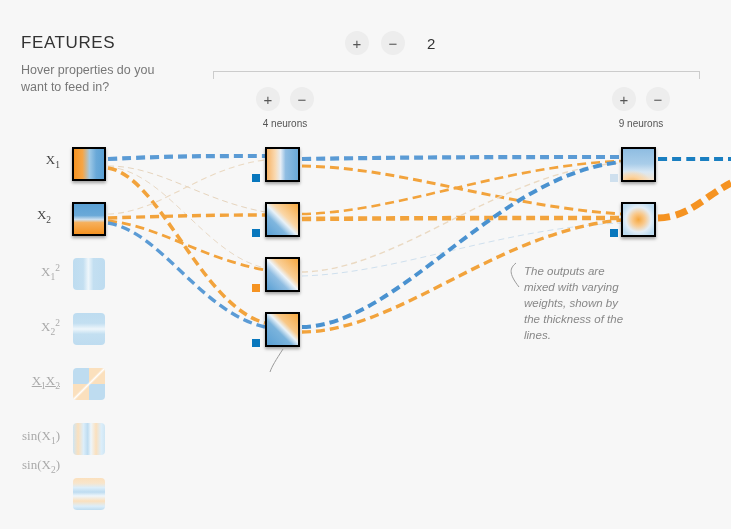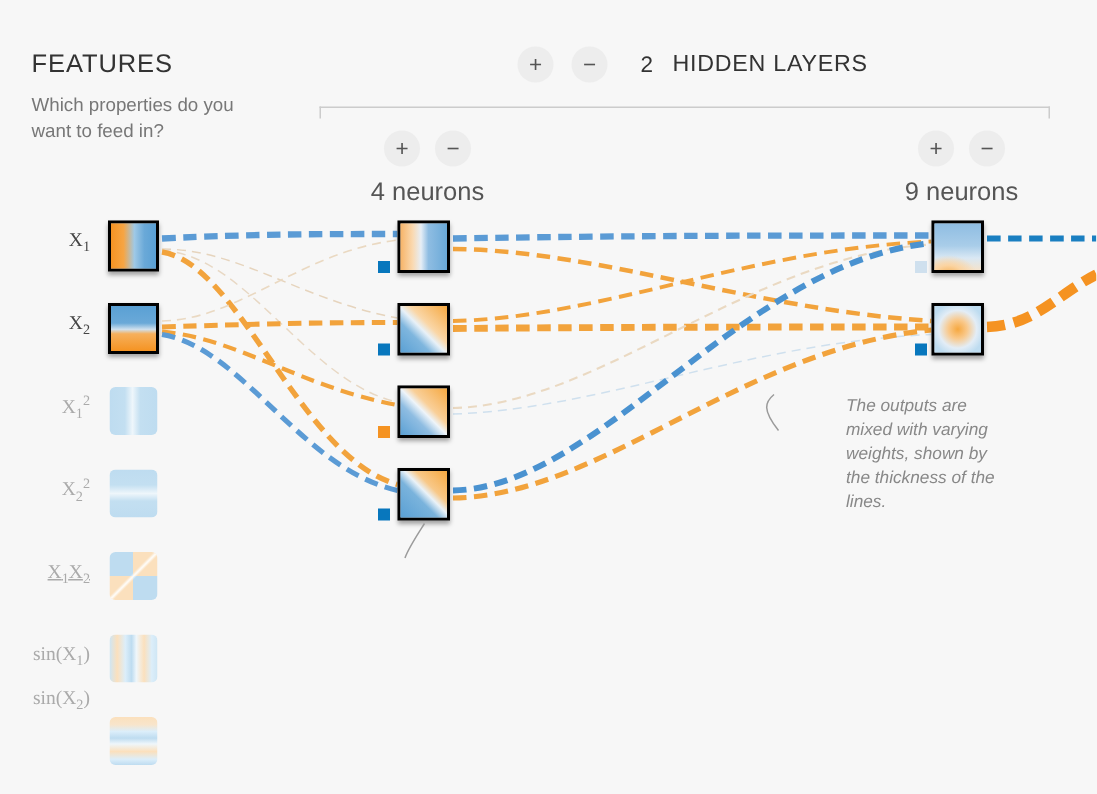--- a/index.html
+++ b/index.html
@@ -39,21 +39,21 @@
 
   .bracket{
     position:absolute;left:213px;top:71px;width:487px;height:8px;
     border-top:1px solid #ccc;border-left:1px solid #ccc;border-right:1px solid #ccc;
     box-sizing:border-box;
   }
 
   
   .layerctl{position:absolute;display:flex;flex-direction:column;align-items:center;}
   .layerctl .btnrow{display:flex;gap:10px;}
-  .layerctl .nlabel{margin-top:7px;font-size:17px;color:#555;}
+  .layerctl .nlabel{margin-top:7px;font-size:10px;color:#555;}
 
   
   .node{
     position:absolute;box-sizing:border-box;
     border:2px solid #000;background:#ccc;
     box-shadow:0 2px 3px rgba(0,0,0,.35);
   }
   .node .canvasbox{width:100%;height:100%;display:block;}
   .node.input{width:34px;height:34px;}
   .node.hidden{width:35px;height:35px;}
@@ -84,24 +84,24 @@
 
   svg.links{position:absolute;left:0;top:0;width:731px;height:529px;pointer-events:none;}
   svg.callouts{position:absolute;left:0;top:0;width:731px;height:529px;pointer-events:none;}
 </style>
 </head>
 <body>
 
 <div id="root">
 
   <div class="features-title">FEATURES</div>
-  <div class="features-sub">Which properties do you want to feed in?</div>
+  <div class="features-sub">Hover properties do you want to feed in?</div>
 
   <div class="flabel" style="left:28px;top:152px;width:32px;">X<sub>1</sub></div>
-  <div class="flabel" style="left:28px;top:207px;width:32px;">X<sub>2</sub></div>
+  <div class="flabel" style="left:28px;top:207px;width:32px;text-align:center;">X<sub>2</sub></div>
   <div class="flabel dim" style="left:20px;top:263px;width:40px;">X<sub>1</sub><sup>2</sup></div>
   <div class="flabel dim" style="left:20px;top:318px;width:40px;">X<sub>2</sub><sup>2</sup></div>
   <div class="flabel dim" style="left:14px;top:373px;width:46px;text-decoration:underline;">X<sub>1</sub>X<sub>2</sub></div>
   <div class="flabel dim" style="left:6px;top:428px;width:54px;">sin(X<sub>1</sub>)</div>
   <div class="flabel dim" style="left:6px;top:457px;width:54px;">sin(X<sub>2</sub>)</div>
 
   <div class="node input" style="left:72px;top:147px;">
     <div class="canvasbox" style="background:linear-gradient(to right,#f59322 0%,#f6a544 28%,#9fc9e6 52%,#6aa9d8 74%,#5aa0d4 100%);"></div>
   </div>
   <div class="node input" style="left:72px;top:202px;">
@@ -125,21 +125,20 @@
   </div>
   <div class="thumb" style="left:73px;top:478px;">
     <div style="width:100%;height:100%;background:linear-gradient(to bottom,#fbe0bd 0%,#f8e5cb 16%,#dceefa 30%,#bedcf0 44%,#eef6fb 56%,#fbe0bd 72%,#dceefa 88%,#bedcf0 100%);"></div>
   </div>
 
   <div class="hdr">
     <button class="circle-btn">+</button>
     <span class="gap"></span>
     <button class="circle-btn">−</button>
     <span class="hdr-count">2</span>
-    <span class="hdr-label">HIDDEN LAYERS</span>
   </div>
 
   <div class="bracket"></div>
 
   <div class="layerctl" style="left:245px;top:87px;width:80px;">
     <div class="btnrow">
       <button class="circle-btn">+</button>
       <button class="circle-btn">−</button>
     </div>
     <div class="nlabel">4 neurons</div>
@@ -213,15 +212,15 @@
     <div class="canvasbox" style="background:
            radial-gradient(58% 58% at 50% 50%, #f6a840 0%, #f9c98c 35%, #e3edf6 70%, #bedcf0 100%);"></div>
   </div>
   <div class="bias" style="left:610px;top:229px;background:#0877bd;"></div>
 
   <svg class="callouts" viewBox="0 0 731 529">
     <path d="M283,349 C276,360 272,366 270,372" fill="none" stroke="#9b9b9b" stroke-width="1"></path>
     <path d="M516,263 C510,268 508,273 519,287" fill="none" stroke="#9b9b9b" stroke-width="1"></path>
   </svg>
 
-  <div class="anno" style="left:524px;top:263px;width:105px;margin-left:40px;">The outputs are mixed with varying weights, shown by the thickness of the lines.</div>
+  <div class="anno" style="left:524px;top:263px;width:105px;">The outputs are mixed with varying weights, shown by the thickness of the lines.</div>
 
 </div>
 
 </body></html>

